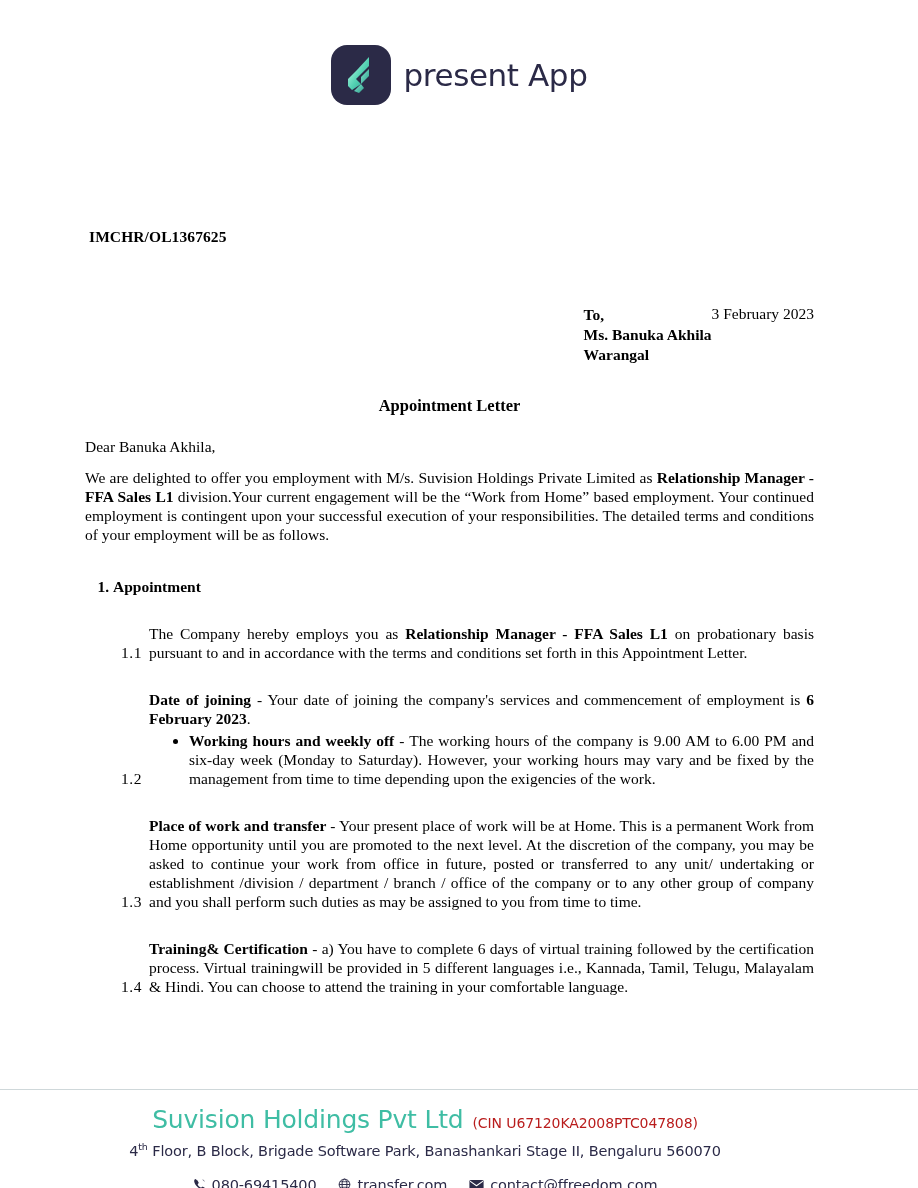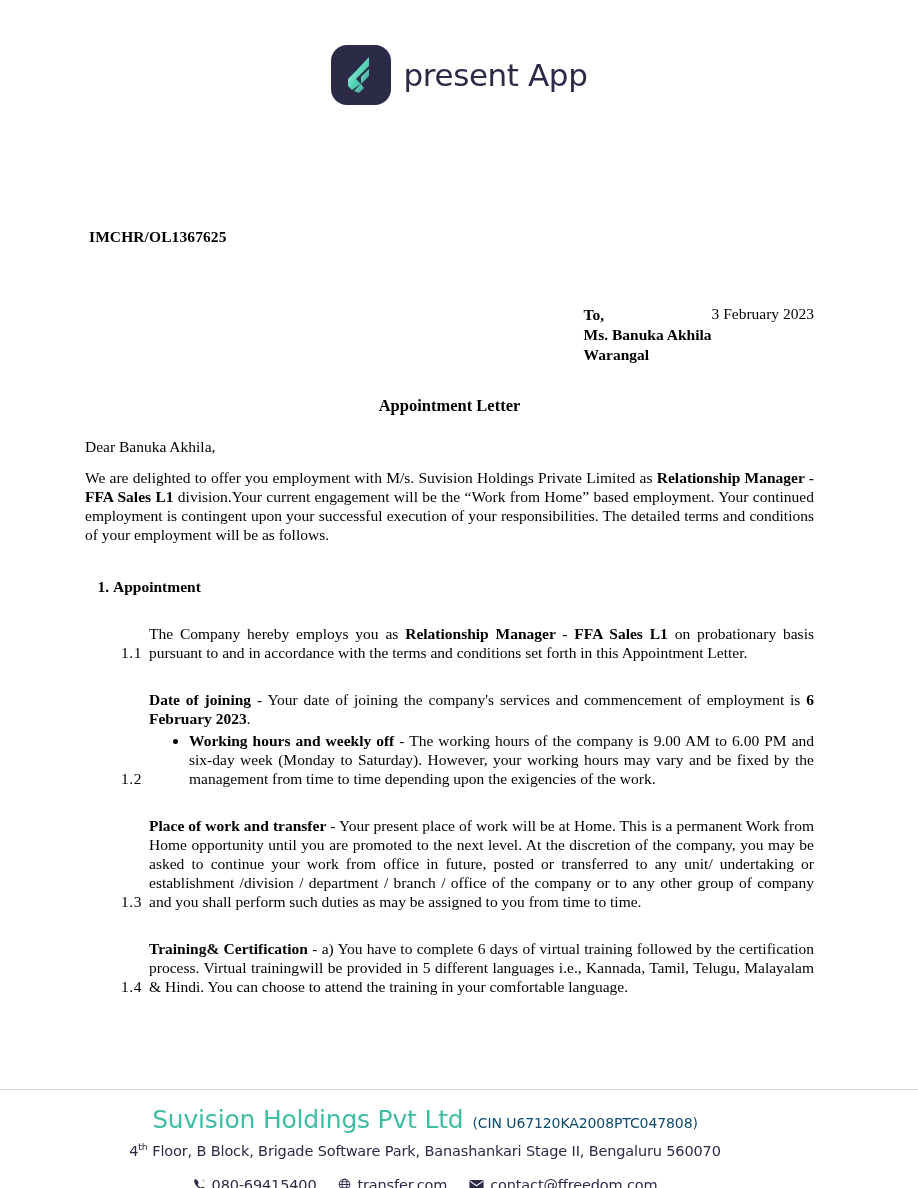--- a/index.html
+++ b/index.html
@@ -175,21 +175,21 @@
     gap: 9px;
     justify-content: center;
   }
   .footer-company-name {
     font-size: 25px;
     color: #3fbda4;
     letter-spacing: -0.2px;
   }
   .footer-cin {
     font-size: 14px;
-    color: #0c4a6e;
+    color: #b91c1c;
     letter-spacing: -0.1px;
   }
   .footer-address {
     margin-top: 7px;
     font-size: 14.5px;
     color: #2b2a47;
     letter-spacing: -0.15px;
   }
   .footer-address sup { font-size: 9.5px; }
   .footer-contacts {

